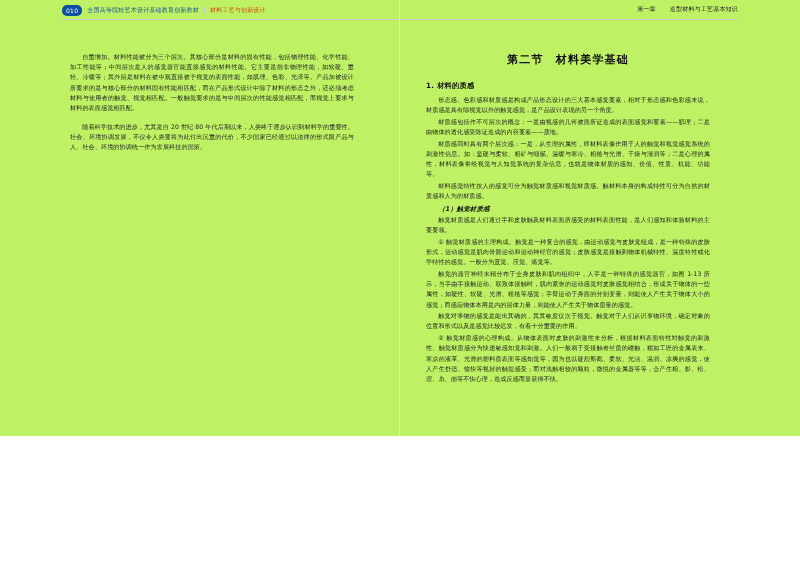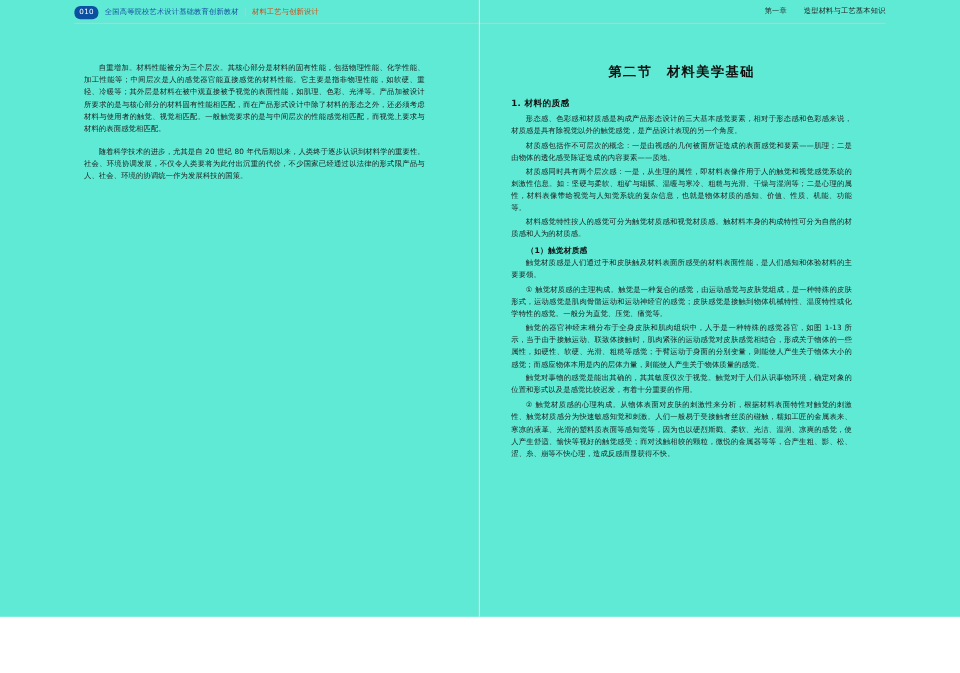--- a/index.html
+++ b/index.html
@@ -4,22 +4,22 @@
 <style>
   * { box-sizing: border-box; }
   html, body {
     margin: 0; padding: 0;
     width: 800px; height: 561px;
     background: #ffffff;
     font-family: "DejaVu Sans", "Liberation Sans", sans-serif;
   }
   .page {
     position: relative;
-    width: 800px; height: 514px;
-    background: #5eead4;
+    width: 800px; height: 436px;
+    background: #bef264;
     overflow: hidden;
   }
 
   
   .header {
     position: absolute;
     top: 0; left: 0;
     width: 800px;
     height: 22px;
   }
@@ -130,20 +130,21 @@
     letter-spacing: 0.3px;
   }
   h4.subsub-title {
     margin: 2px 0 1px 0;
     font-size: 6.4px;
     line-height: 10.4px;
     font-weight: bold;
     color: #111111;
     text-indent: 12.8px;
     letter-spacing: 0.2px;
+    font-style: italic;
   }
 </style>
 </head>
 <body>
 
 <div class="page">
 
   <div class="header">
     <div class="head-left">
       <span class="folio-badge">010</span>

